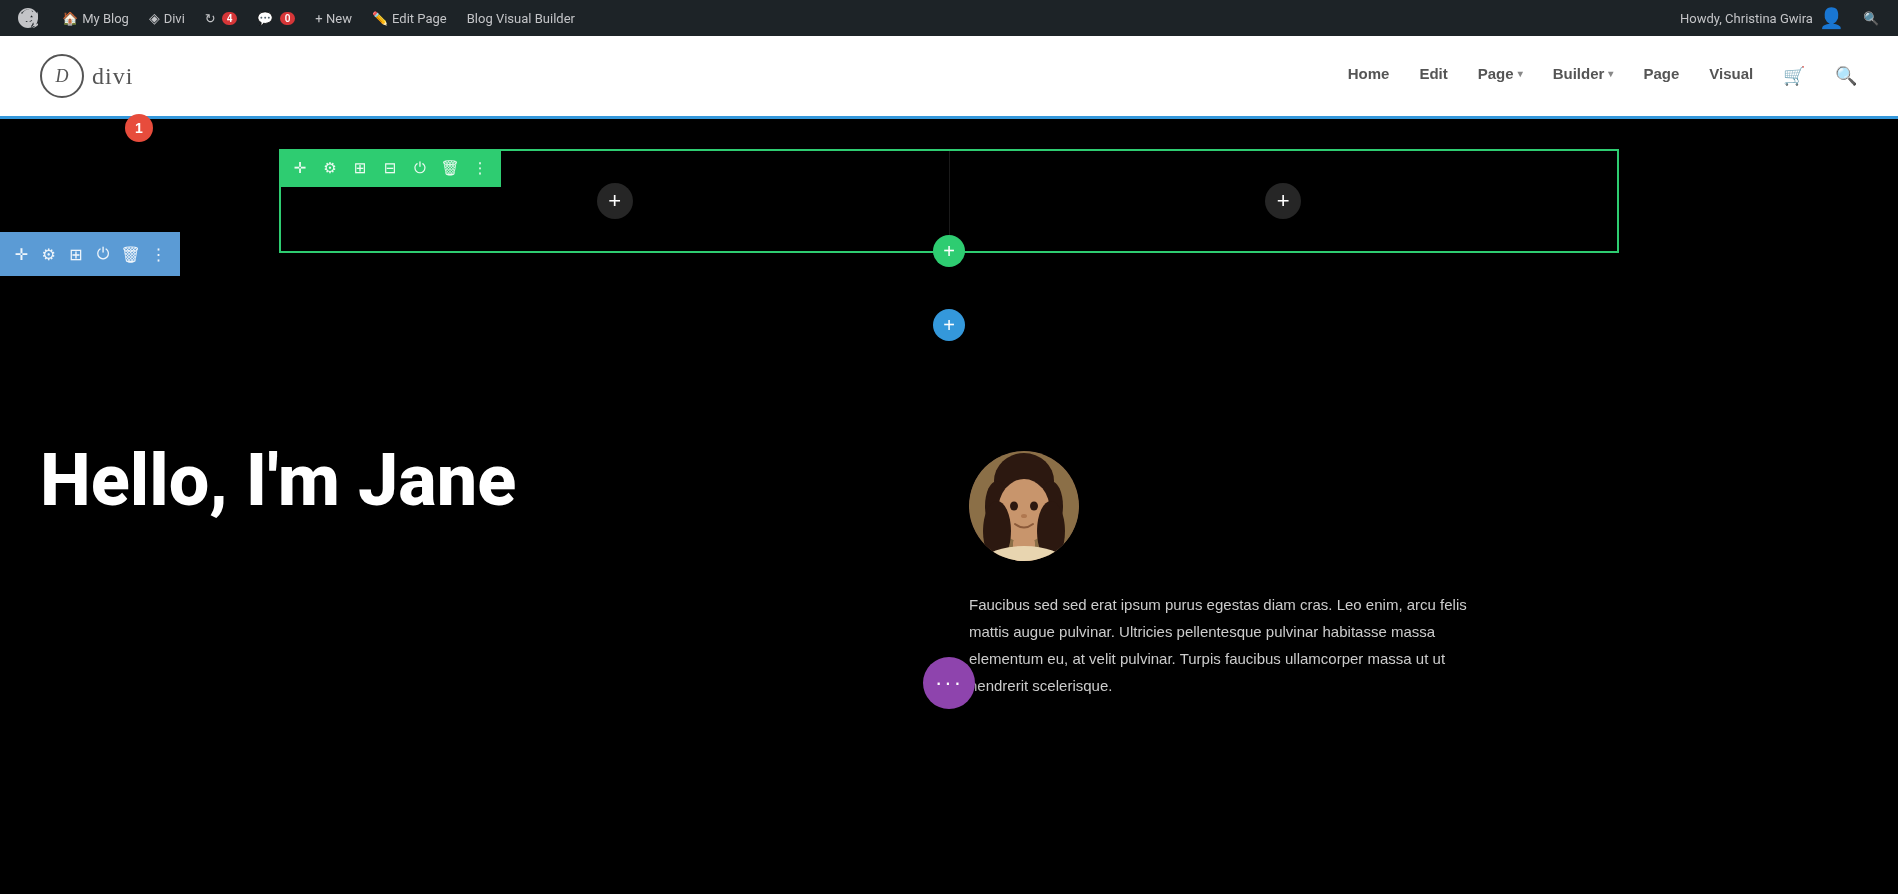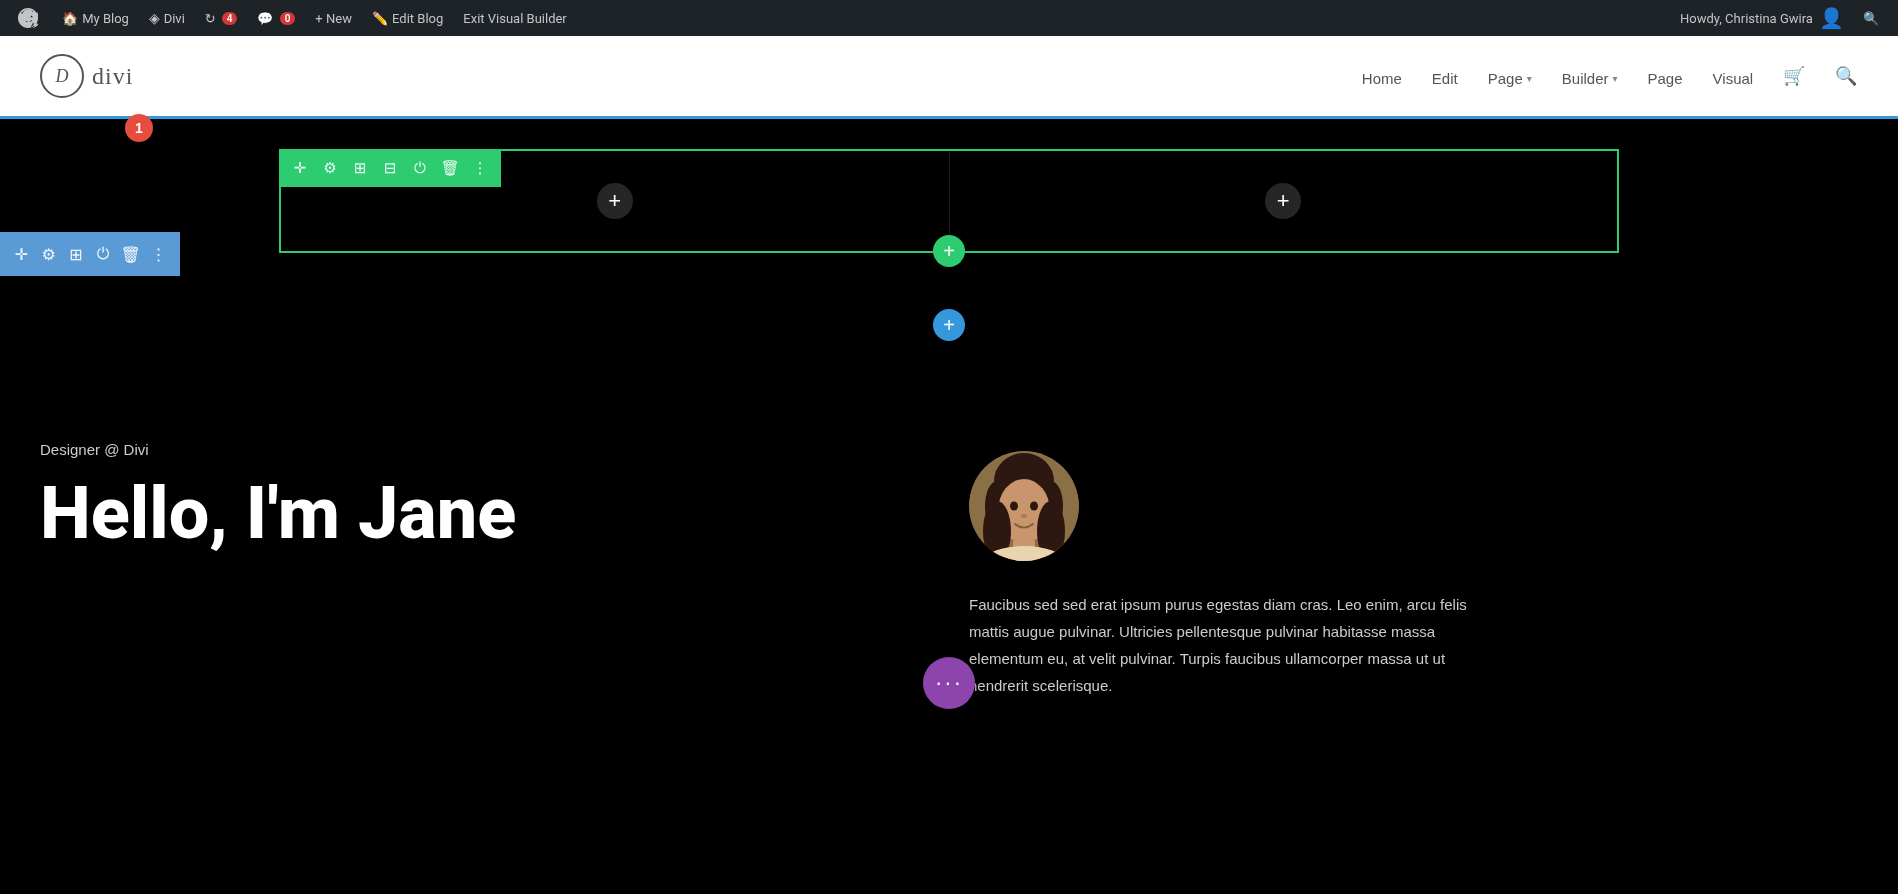--- a/index.html
+++ b/index.html
@@ -78,22 +78,23 @@
     }
     .logo-text {
       font-size: 24px;
       font-weight: 300;
       color: #555;
       letter-spacing: 1px;
     }
     .site-nav {
       margin-left: auto;
       display: flex;
-      align-items: flex-end;
+      align-items: flex-start;
       gap: 30px;
+      font-weight: bold;
     }
     .nav-item {
       font-size: 15px;
       color: #555;
       cursor: pointer;
       font-family: -apple-system, BlinkMacSystemFont, "Segoe UI", sans-serif;
       display: flex;
       align-items: center;
       gap: 4px;
       text-decoration: none;
@@ -378,24 +379,24 @@
   </div>
   <div class="admin-bar-item">
     <span style="margin-right:2px">💬</span>
     <span class="admin-badge">0</span>
   </div>
   <div class="admin-bar-item">
     <span>+ New</span>
   </div>
   <div class="admin-bar-item">
     <span style="margin-right:4px">✏️</span>
-    <span>Edit Blog</span>
-  </div>
-  <div class="admin-bar-item">
-    <span>Exit Visual Builder</span>
+    <span>Edit Page</span>
+  </div>
+  <div class="admin-bar-item">
+    <span>Blog Visual Builder</span>
   </div>
 
   <div class="admin-bar-right">
     <div class="admin-bar-item">
       <span>Howdy, Christina Gwira</span>
       <span style="margin-left:6px;font-size:20px">👤</span>
     </div>
     <div class="admin-bar-item">
       <span>🔍</span>
     </div>
@@ -476,21 +477,20 @@
       <button class="add-row-btn">+</button>
     </div>
 
     <div style="display:flex; justify-content:center; margin-top: 36px;">
       <button class="add-section-btn">+</button>
     </div>
   </div>
 
   <div class="hero-section" style="position:relative">
     <div class="hero-left">
-      <p class="hero-subtitle">Designer @ Divi</p>
       <h1 class="hero-title">Hello, I'm Jane</h1>
     </div>
     <div class="hero-right">
 
       <div class="hero-avatar">
         <svg class="avatar-face" viewBox="0 0 110 110" xmlns="http://www.w3.org/2000/svg">
 
           <circle cx="55" cy="55" r="55" fill="#8B6F47"></circle>
 
           <ellipse cx="55" cy="30" rx="30" ry="28" fill="#2C1810"></ellipse>

